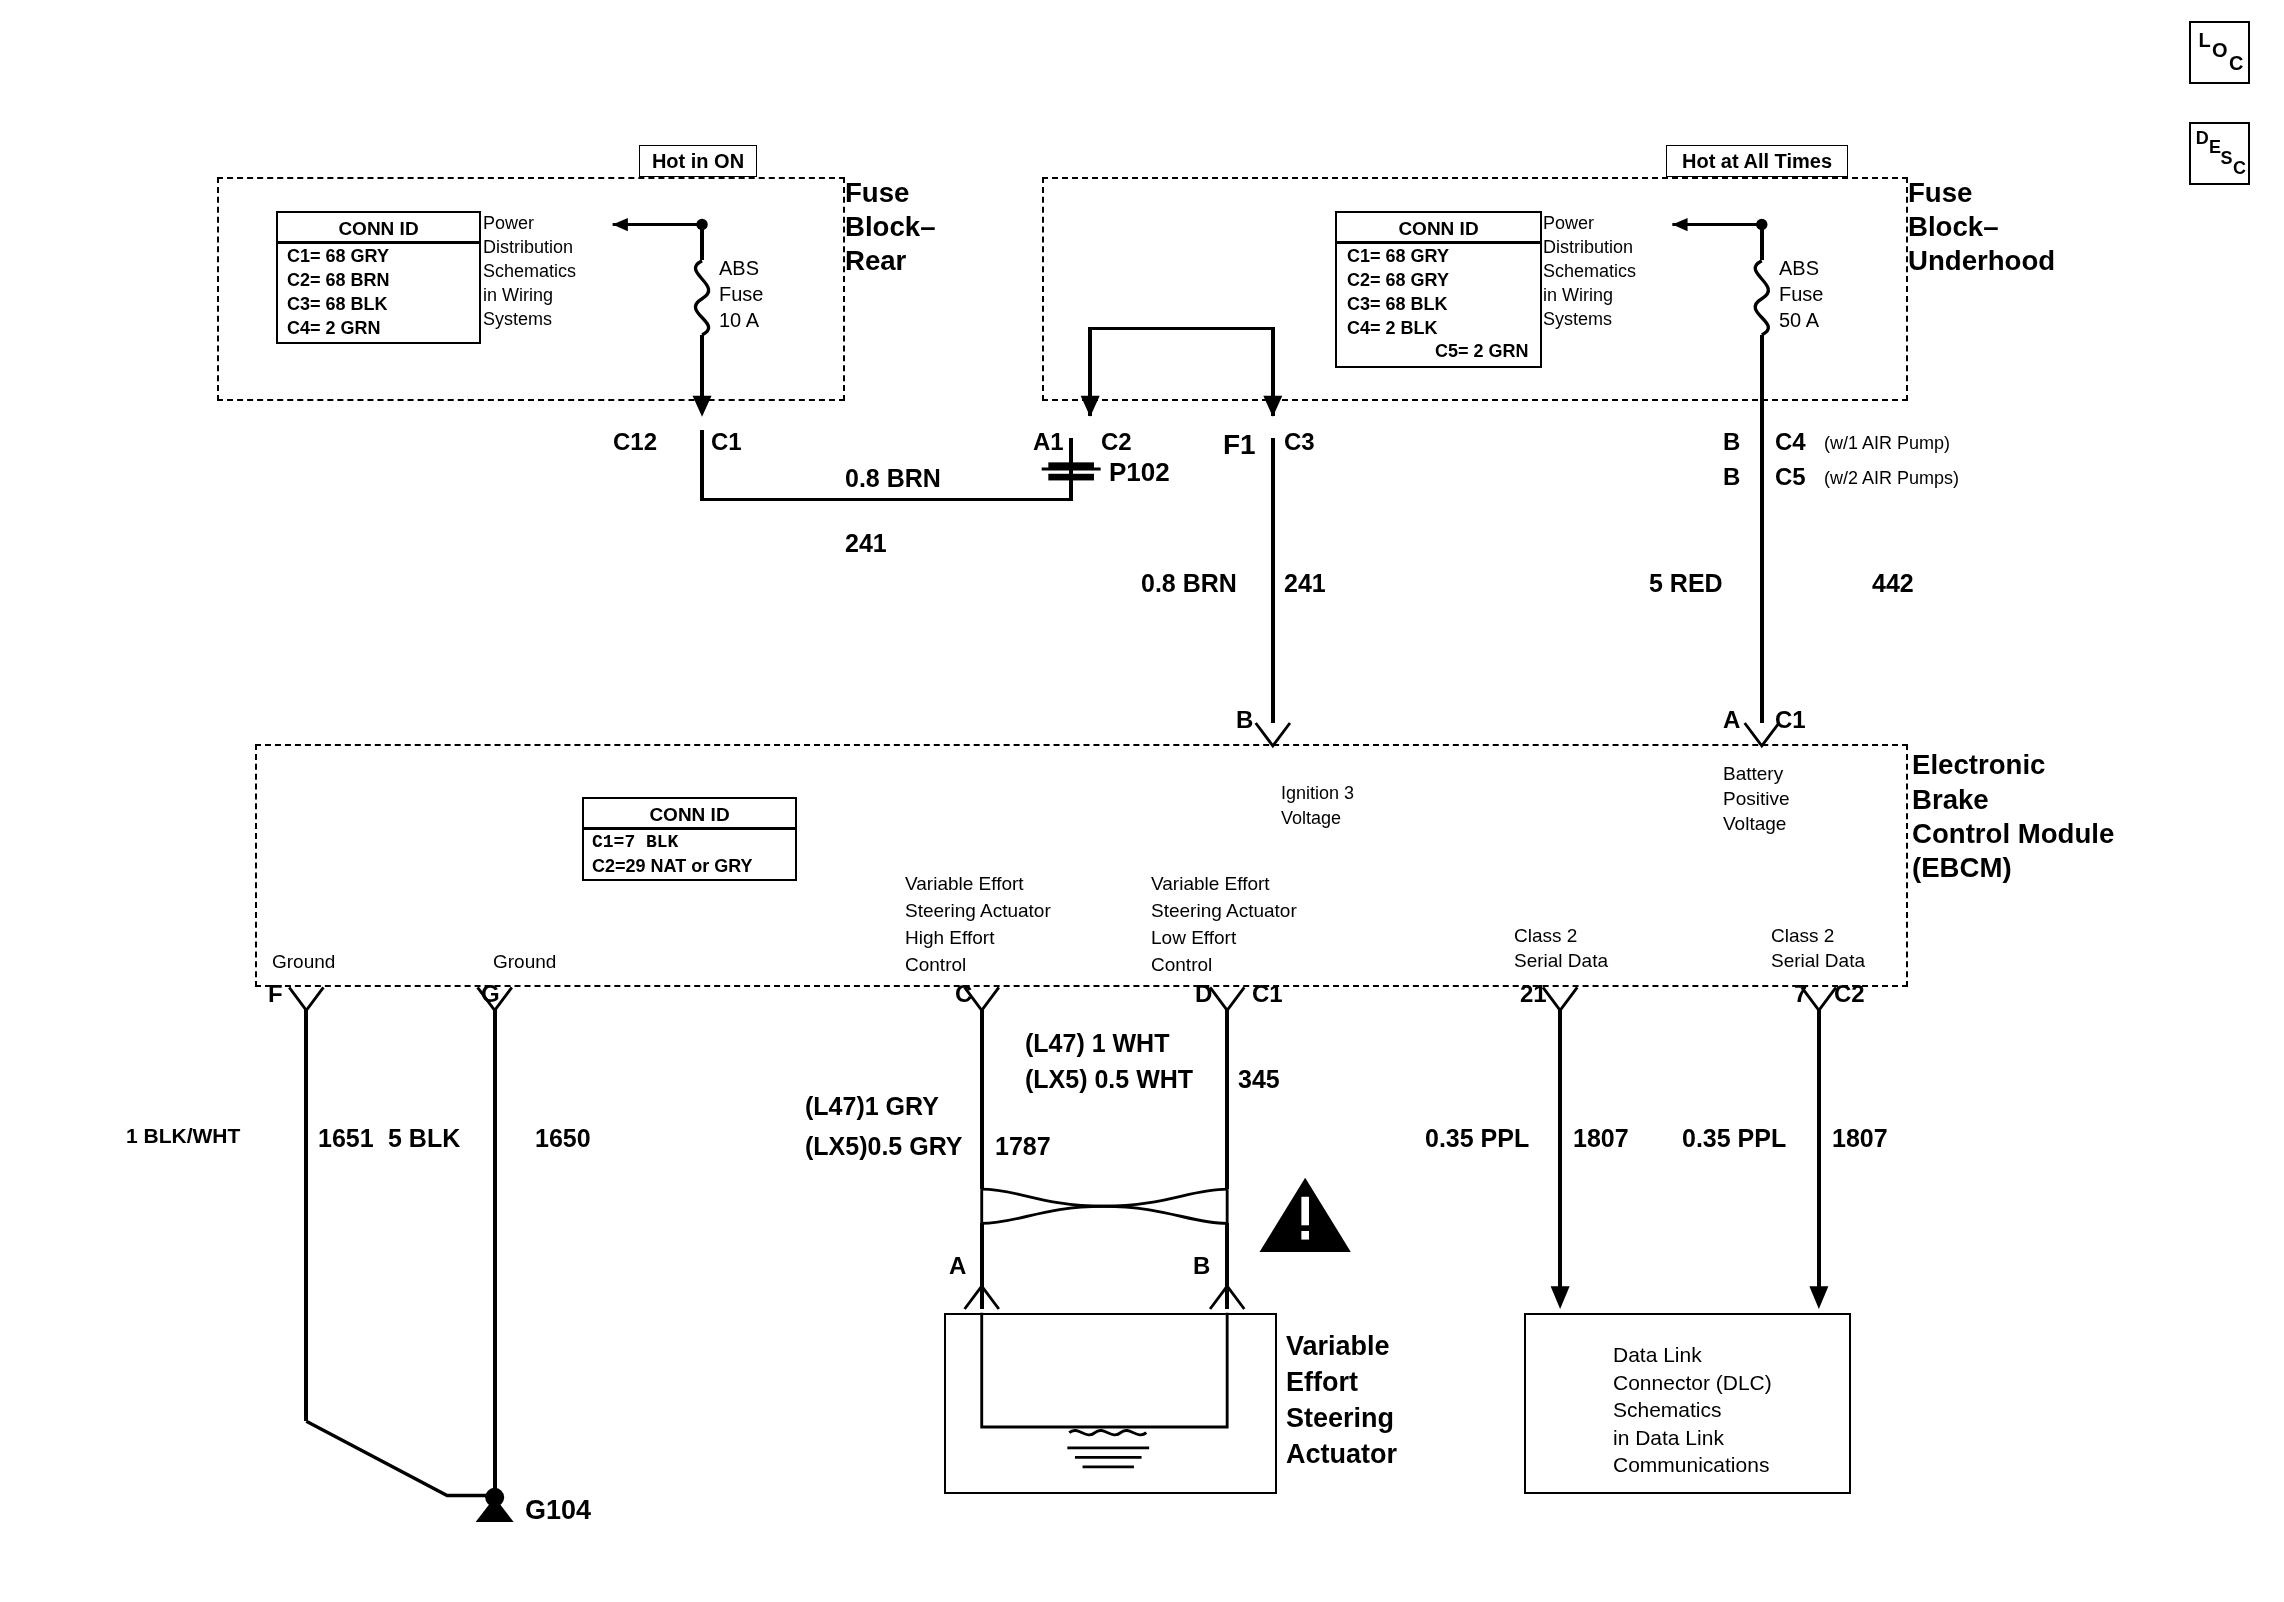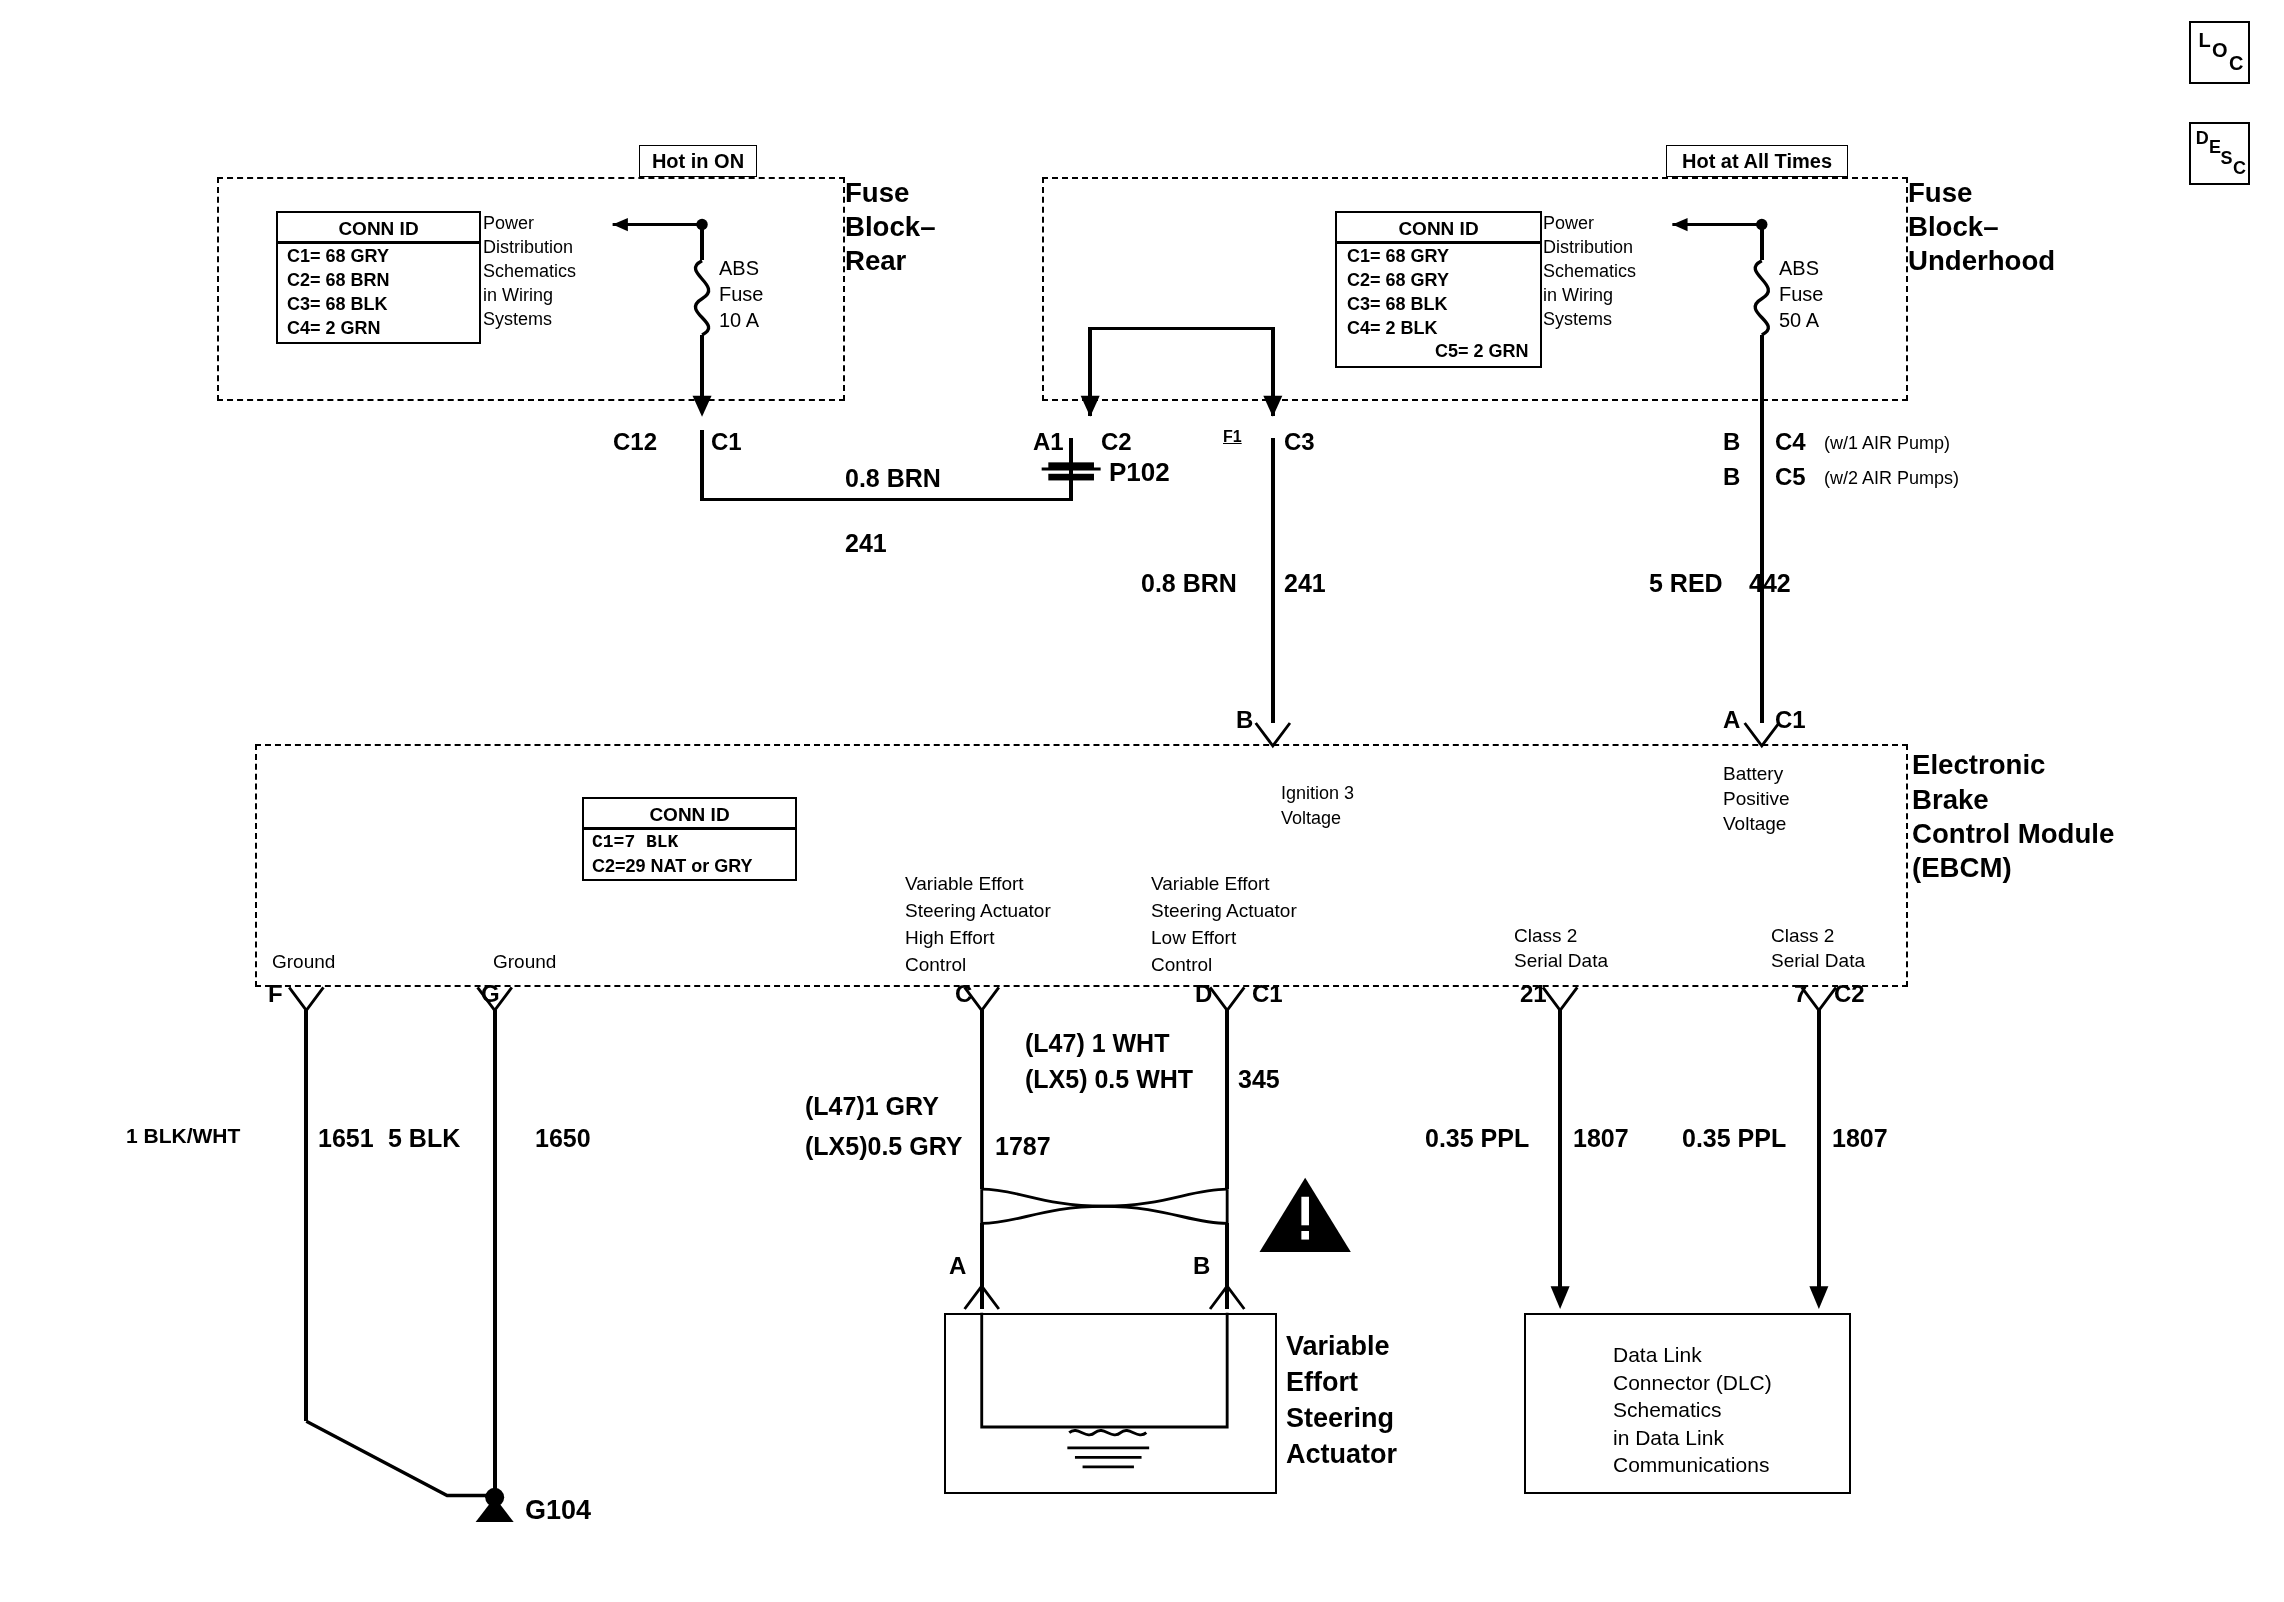--- a/index.html
+++ b/index.html
@@ -179,38 +179,38 @@
   <div class="line hl" style="left:1090px; top:327px; width:185px;"></div>
   <div class="line vl" style="left:1088px; top:327px; width:3.8px; height:89px;"></div>
   <div class="line vl" style="left:1271px; top:327px; width:3.8px; height:89px;"></div>
   <svg style="left:0; top:0; width:2285px; height:1603px;" viewBox="0 0 2402 1685" width="2285" height="1603">
     <polygon points="1146,438 1136,416 1156,416" fill="#000"></polygon>
     <polygon points="1338,438 1328,416 1348,416" fill="#000"></polygon>
   </svg>
 
   <div class="txt b" style="left:1033px; top:428px; font-size:24px;">A1</div>
   <div class="txt b" style="left:1101px; top:428px; font-size:24px;">C2</div>
-  <div class="txt b" style="left:1223px; top:428px; font-size:16px;text-decoration:underline;">F1</div>
+  <div class="txt b" style="left:1223px; top:428px; font-size:28px;">F1</div>
   <div class="txt b" style="left:1284px; top:428px; font-size:24px;">C3</div>
 
   <div class="txt b" style="left:1723px; top:428px; font-size:24px;">B</div>
   <div class="txt b" style="left:1775px; top:428px; font-size:24px;">C4</div>
   <div class="txt" style="left:1824px; top:433px; font-size:18px;">(w/1 AIR Pump)</div>
 
   <div class="txt b" style="left:1723px; top:463px; font-size:24px;">B</div>
   <div class="txt b" style="left:1775px; top:463px; font-size:24px;">C5</div>
   <div class="txt" style="left:1824px; top:468px; font-size:18px;">(w/2 AIR Pumps)</div>
 
   <div class="line vl" style="left:1271px; top:438px; width:3.8px; height:285px;"></div>
   <div class="txt b" style="left:1141px; top:569px; font-size:25px;">0.8 BRN</div>
   <div class="txt b" style="left:1284px; top:569px; font-size:25px;">241</div>
 
   <div class="line vl" style="left:1760px; top:422px; width:3.8px; height:301px;"></div>
   <div class="txt b" style="left:1649px; top:569px; font-size:25px;">5 RED</div>
-  <div class="txt b" style="left:1749px; top:569px; font-size:25px;">442</div>
+  <div class="txt b" style="left:1872px; top:569px; font-size:25px;">442</div>
 
   <svg style="left:0; top:0; width:2285px; height:1603px;" viewBox="0 0 2402 1685" width="2285" height="1603">
     <path d="M1320,760 L1338,784 L1356,760" stroke="#000" stroke-width="3" fill="none"></path>
     <path d="M1834,760 L1852,784 L1870,760" stroke="#000" stroke-width="3" fill="none"></path>
   </svg>
 
   <div class="txt b" style="left:1236px; top:706px; font-size:24px;">B</div>
   <div class="txt" style="left:1281px; top:761px; font-size:18px; line-height:25px;margin-top:20px;">Ignition 3
 Voltage</div>
 

